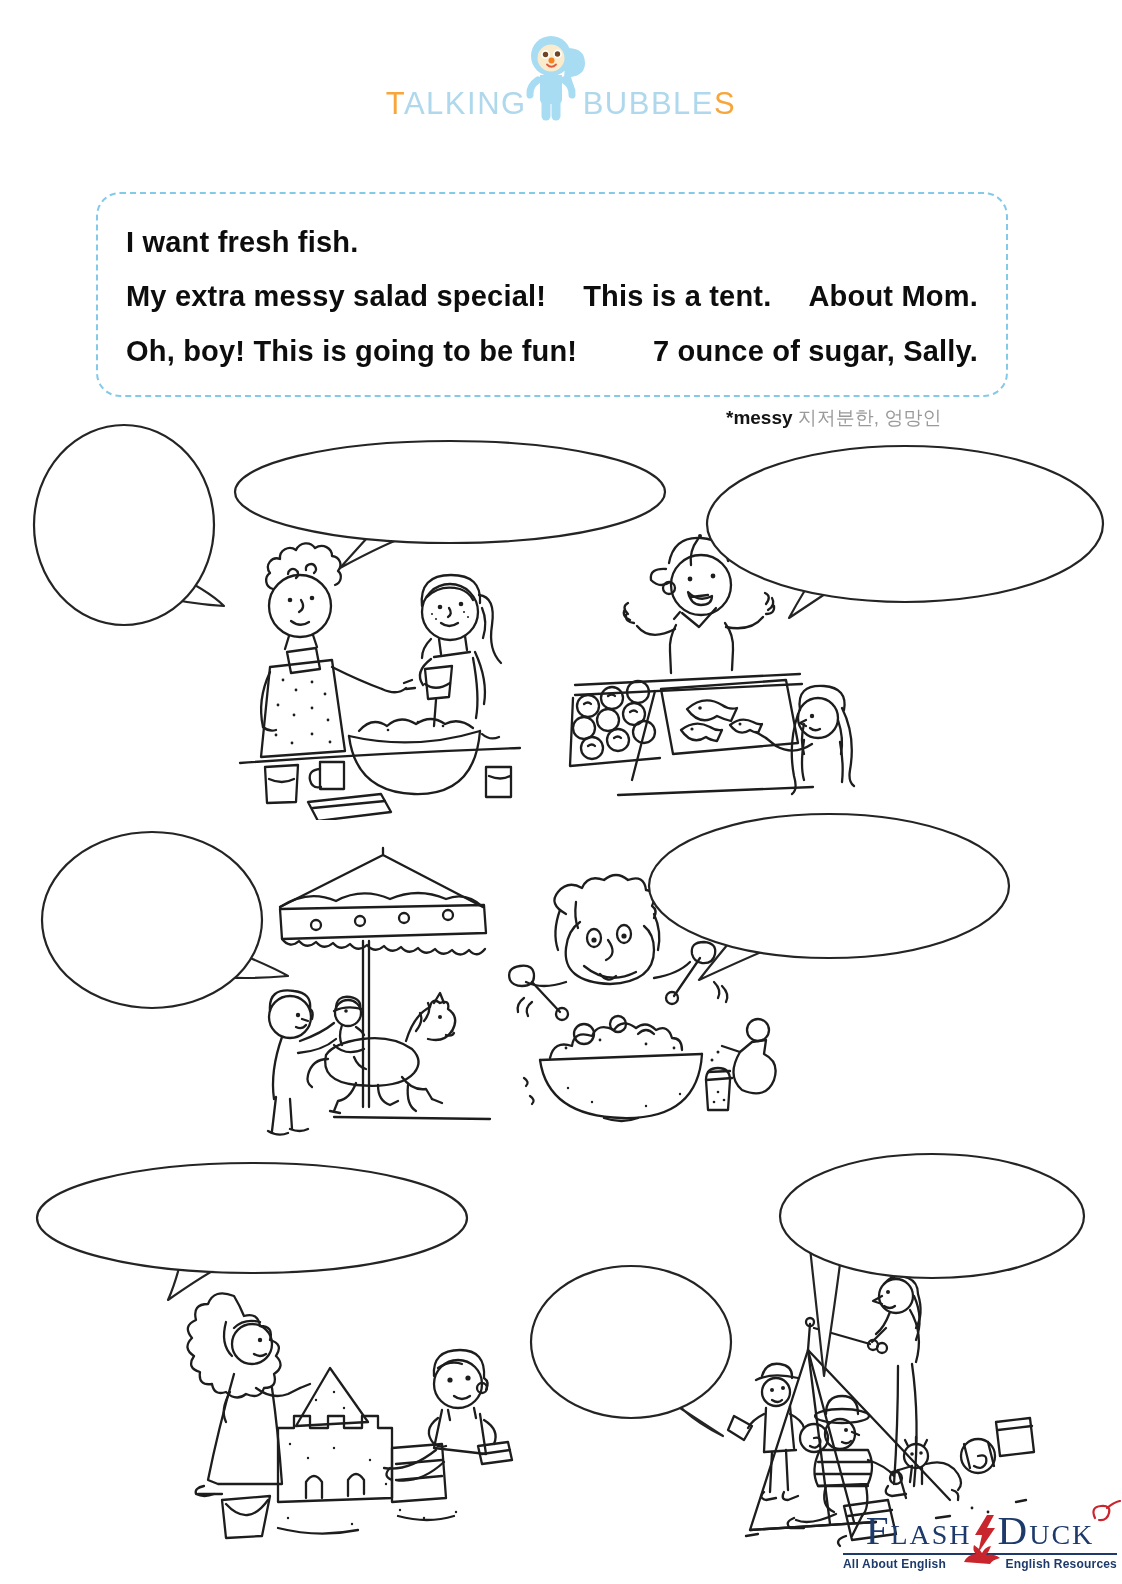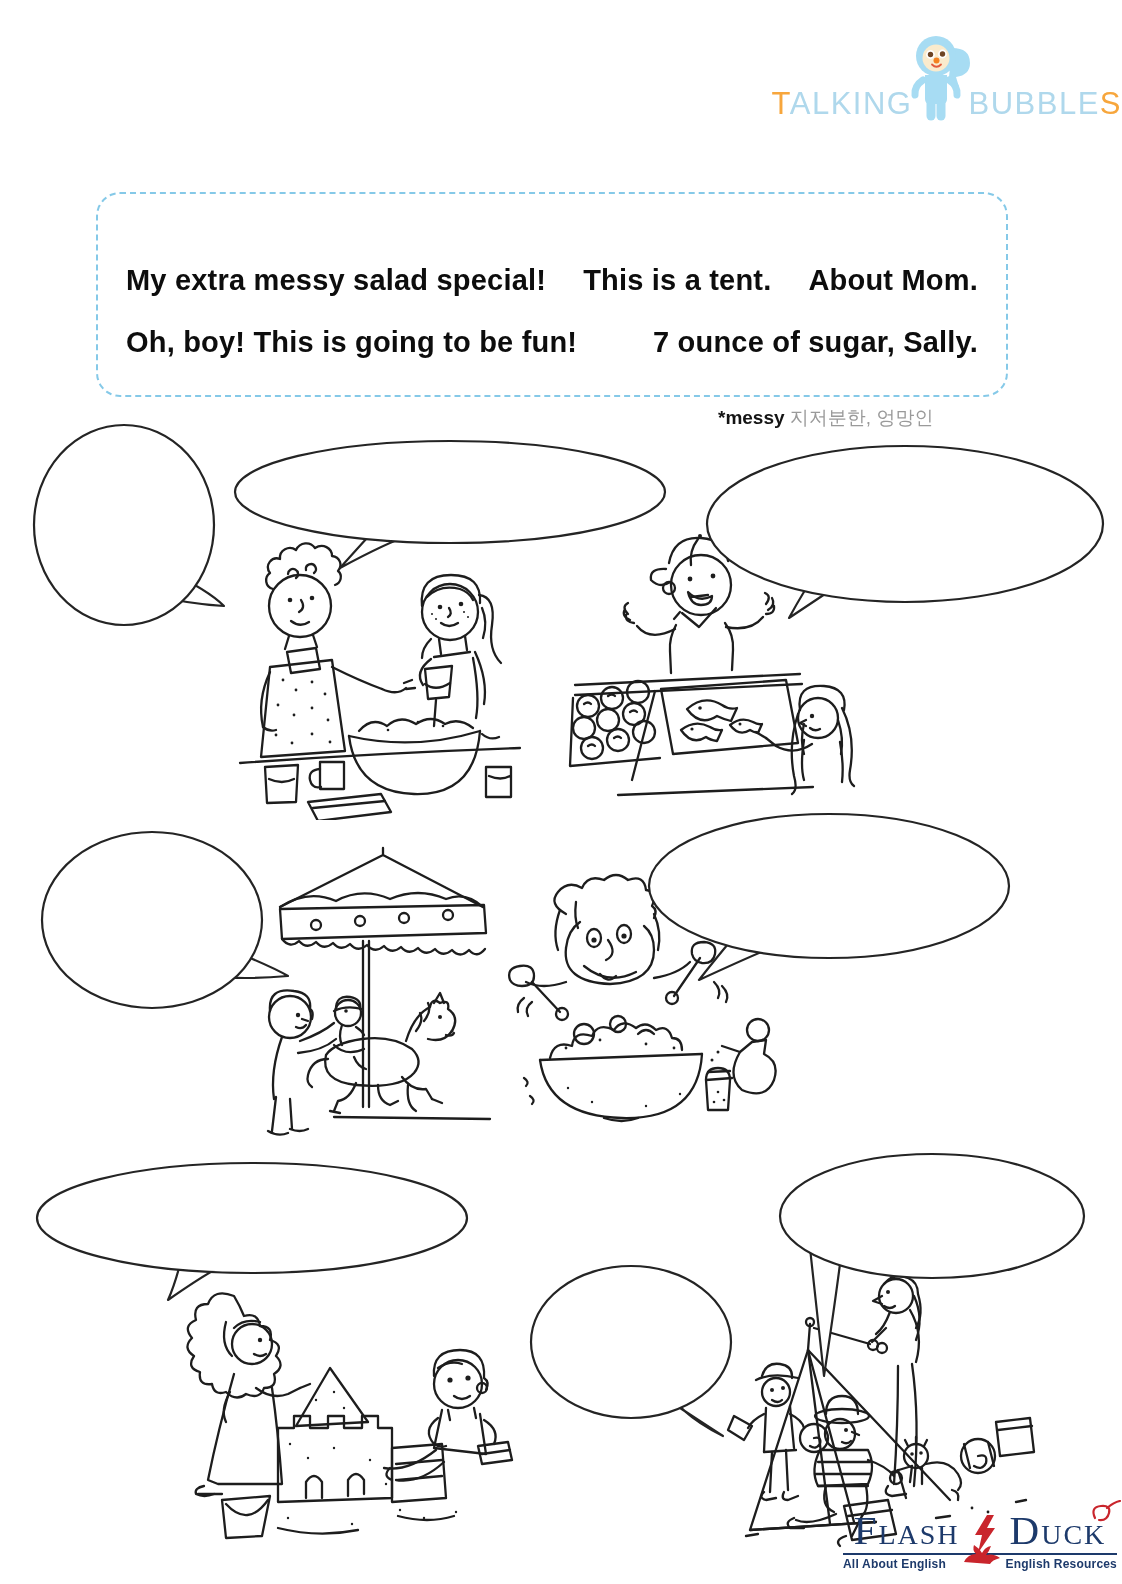--- a/index.html
+++ b/index.html
@@ -1,43 +1,43 @@
 <!DOCTYPE html>
 <html><head>
 <meta charset="utf-8">
 <style>
   html,body{margin:0;padding:0;background:#e8e8e8;}
   .page{
     position:relative;width:1122px;height:1584px;background:#ffffff;
     font-family:"Liberation Sans",sans-serif;overflow:hidden;margin:0 auto;
   }
   
-  .logo-row{position:absolute;top:34px;left:0;right:0;display:flex;align-items:flex-end;justify-content:flex-end;}
+  .logo-row{position:absolute;top:34px;left:0;right:0;display:flex;align-items:flex-end;justify-content:center;}
   .logo-word{font-size:31px;line-height:1;color:#AFD8EC;letter-spacing:1.5px;padding-bottom:3px;}
   .logo-word .accent{color:#F7A63C;}
   .mascot-svg{margin:0 -4px;}
   
   .instruction{position:absolute;left:56px;top:144px;font-size:21.5px;color:#3b3b3b;letter-spacing:.3px;white-space:pre-wrap;}
   
   .word-bank{
     position:absolute;left:96px;top:192px;width:912px;height:205px;box-sizing:border-box;
     border:2.5px dashed #85C9E8;border-radius:24px;
     display:flex;flex-direction:column;justify-content:space-evenly;
     padding:10px 28px 6px 28px;
     font-weight:bold;font-size:29px;color:#0d0d0d;letter-spacing:.2px;
   }
   .wb-row{display:flex;justify-content:space-between;align-items:baseline;}
   
   .vocab-note{position:absolute;left:718px;top:405px;font-size:19px;color:#9a9a9a;}
-  .vocab-note .term{color:#141414;font-weight:bold;}
+  .vocab-note .term{color:#141414;font-weight:bold;margin-left:8px;}
   
   svg.bubble,svg.art{position:absolute;}
   
   .footer-logo{position:absolute;left:843px;top:1510px;width:274px;z-index:5;background:transparent;}
-  .brand-row{display:flex;align-items:center;justify-content:center;color:#1D3A6B;font-family:"Liberation Serif",serif;position:relative;gap:12px;}
+  .brand-row{display:flex;align-items:center;justify-content:center;color:#1D3A6B;font-family:"Liberation Serif",serif;position:relative;}
   .brand-word{display:inline-block;font-size:28px;letter-spacing:2px;line-height:1;}
   .brand-word::first-letter{font-size:41px;}
   .bolt-svg{align-self:center;margin:0 2px -6px 2px;}
   .swoosh-svg{position:absolute;right:-4px;top:-10px;}
   .tagline-row{border-top:2.5px solid #1D3A6B;margin-top:2px;display:flex;justify-content:space-between;position:relative;
     font-size:12px;font-weight:bold;color:#1D3A6B;padding-top:2px;letter-spacing:.2px;}
   .duck-svg{position:absolute;left:50%;transform:translateX(-50%);top:-13px;}
 </style>
 </head>
 <body>
@@ -63,20 +63,21 @@
         <path d="M23 69 v13" stroke-width="9"></path>
         <path d="M33 69 v13" stroke-width="9"></path>
       </g>
     </svg>
     <div class="logo-word"><span>BUBBLE</span><span class="accent">S</span></div>
   </div>
 
 
   <div class="word-bank">
     <div class="wb-row">
+      <span>I want fresh fish.</span>
     </div>
     <div class="wb-row">
       <span>My extra messy salad special!</span>
       <span>This is a tent.</span>
       <span>About Mom.</span>
     </div>
     <div class="wb-row">
       <span>Oh, boy! This is going to be fun!</span>
       <span>7 ounce of sugar, Sally.</span>
     </div>

